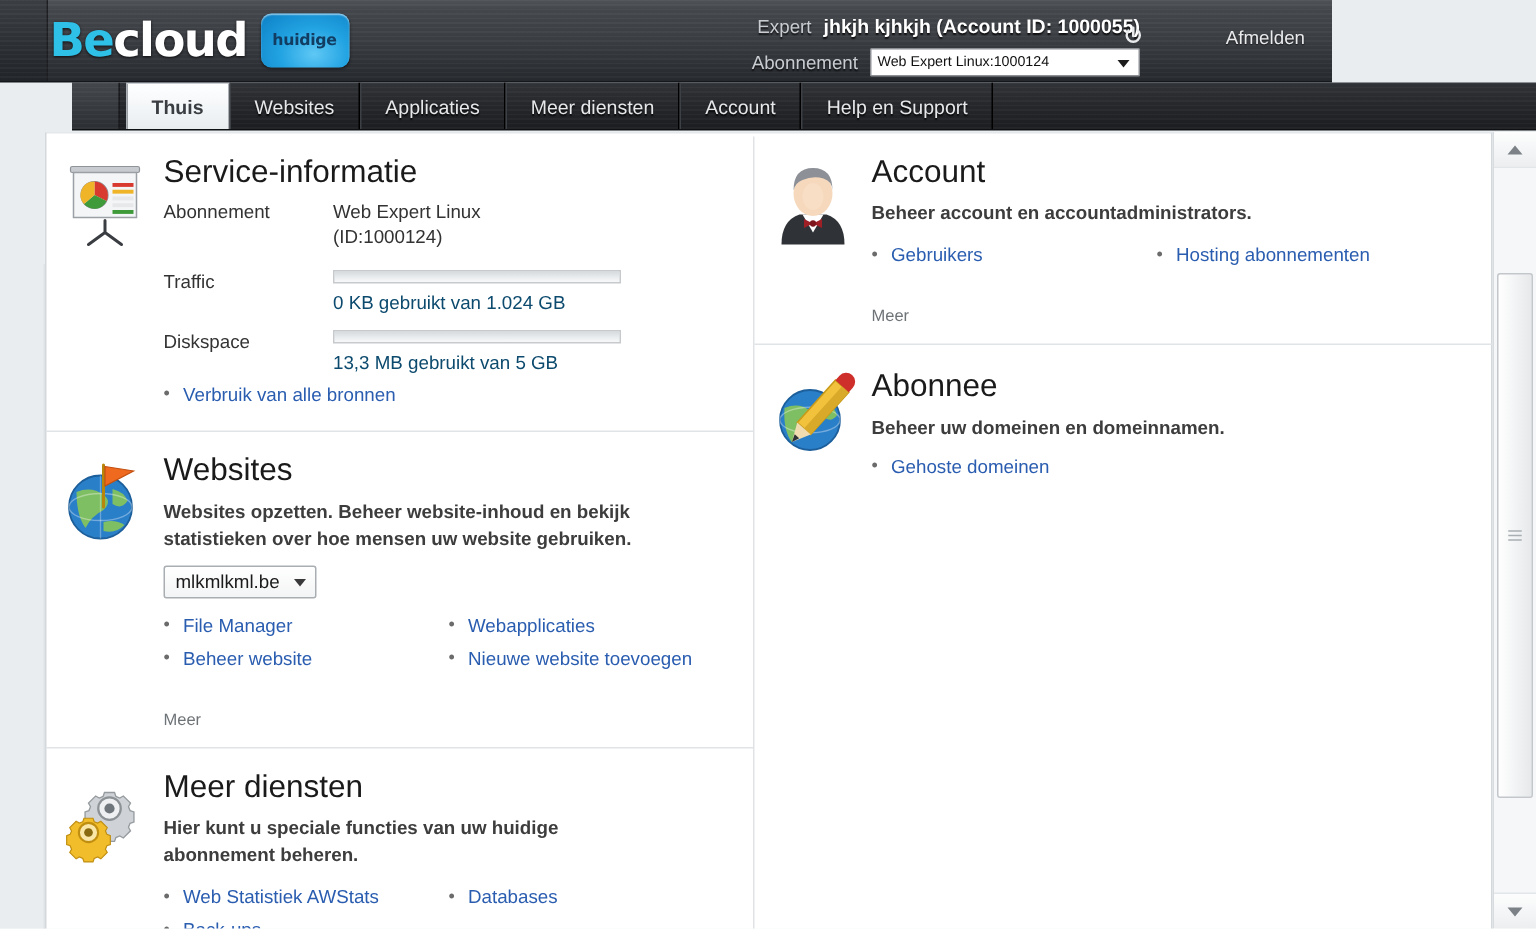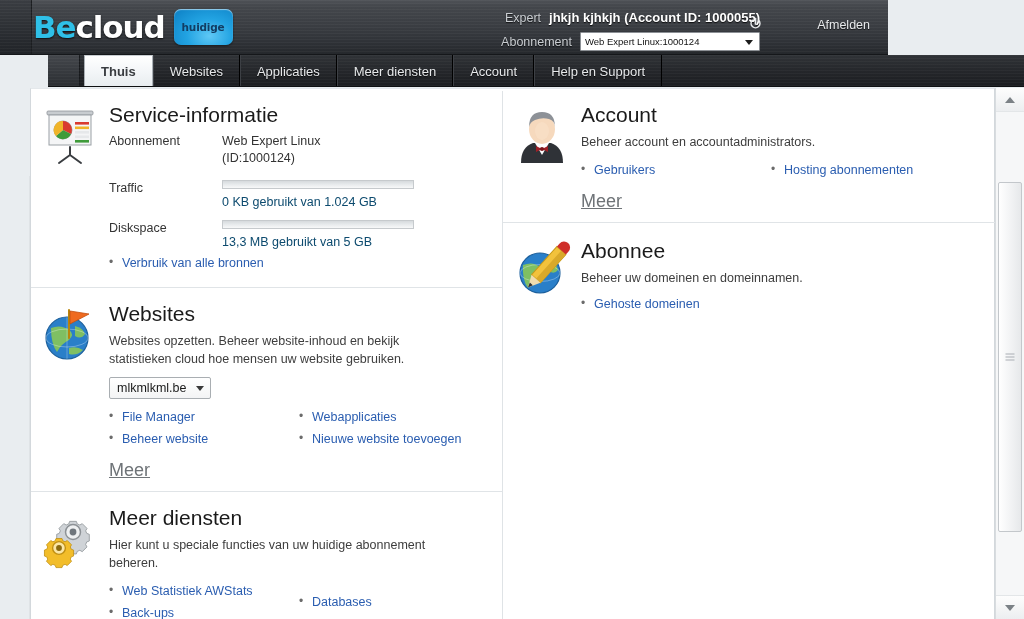--- a/index.html
+++ b/index.html
@@ -112,43 +112,43 @@
   .col-divider { position:absolute; left:471px; top:2px; width:1px; height:529px; background:#dfe3e6; }
 
   .col-left { position:absolute; left:0; top:0; width:471px; }
   .col-right { position:absolute; left:472px; top:0; width:493px; }
 
   .section { position:relative; padding:14px 0 10px 0; }
   .section.bordered { border-top:1px solid #e0e4e7; }
   .sec-inner { position:relative; padding-left:78px; padding-right:12px; }
   .sec-icon { position:absolute; left:8px; top:2px; width:62px; height:62px; }
   .sec-title { font-size:21px; color:#1a1a1a; font-weight:normal; margin:0 0 7px 0; line-height:1.1; font-family:"Liberation Sans",sans-serif;}
-  .sec-desc { font-size:12.5px; color:#3d3d3d; line-height:1.45; margin:0 0 9px 0; max-width:330px;}
+  .sec-desc { font-size:12.5px; color:#3d3d3d; line-height:1.45; margin:0 0 9px 0; max-width:330px;font-weight:bold;}
 
   
   .info-grid { margin-top:2px; }
   .info-row { display:flex; align-items:flex-start; margin-bottom:13px; }
   .info-key { width:113px; font-size:12.5px; color:#333; padding-top:1px; flex:none;}
   .info-val { font-size:12.5px; color:#333; line-height:1.35; }
   .bar-cell { width:192px; }
   .prog-track {
     width:192px; height:9px; border:1px solid #c6cacd;
     background:linear-gradient(to bottom,#d6dadd 0%,#e9ecee 55%,#f7f8f9 100%);
     margin-bottom:6px;
   }
   .prog-caption { font-size:12.5px; color:#0c4a6e; white-space:nowrap;}
 
   
   .link-list { list-style:none; margin:2px 0 0 0; padding:0; }
   .link-list li { position:relative; padding-left:13px; margin-bottom:5px; font-size:12.5px; line-height:1.35;}
   .link-list li::before { content:"•"; position:absolute; left:0; top:-1px; color:#6b6b6b; font-size:12px;}
   .link-list a { color:#2a5db0; text-decoration:none; cursor:pointer; }
-  .link-cols { display:flex;align-items:center; }
+  .link-cols { display:flex; }
   .link-cols .link-list { width:190px; }
-  .meer { display:inline-block; margin-top:7px; font-size:18px; color:#6e7377; text-decoration:underline; cursor:pointer;}
+  .meer { display:inline-block; margin-top:21px; font-size:11px; color:#6e7377; cursor:pointer;}
 
   .site-select {
     display:inline-flex; align-items:center; position:relative;
     height:22px; min-width:102px; padding:0 22px 0 7px; margin-bottom:8px;
     border:1px solid #a9aeb2; border-radius:2px;
     background:linear-gradient(to bottom,#ffffff,#f3f4f5);
     font-size:12.5px; color:#1a1a1a; cursor:pointer;
   }
   .site-select .caret {
     position:absolute; right:6px; top:50%; margin-top:-2px;
@@ -303,21 +303,21 @@
               <path d="M36 22 Q44 24 46 30 Q42 36 36 32 Z" fill="#7fbf63"></path>
               <path d="M30 44 Q38 42 44 46 Q38 52 30 50 Z" fill="#7fbf63"></path>
               <ellipse cx="28" cy="34" rx="21" ry="21" fill="none" stroke="#1c5f9b" stroke-width="1.2"></ellipse>
               <ellipse cx="28" cy="34" rx="21" ry="9" fill="none" stroke="rgba(255,255,255,0.35)" stroke-width="0.9"></ellipse>
               <path d="M28 13 L28 55" stroke="rgba(255,255,255,0.3)" stroke-width="0.9" fill="none"></path>
               <path d="M30 34 L30 6" stroke="#b8860b" stroke-width="2" stroke-linecap="round"></path>
               <path d="M31 7 L50 10 L31 20 Z" fill="#ef6a1f" stroke="#c24f10" stroke-width="0.8"></path>
             </svg>
 
             <h2 class="sec-title">Websites</h2>
-            <p class="sec-desc">Websites opzetten. Beheer website-inhoud en bekijk statistieken cloud hoe mensen uw website gebruiken.</p>
+            <p class="sec-desc">Websites opzetten. Beheer website-inhoud en bekijk statistieken over hoe mensen uw website gebruiken.</p>
 
             <div class="site-select">
               <span>mlkmlkml.be</span>
               <span class="caret"></span>
             </div>
 
             <div class="link-cols">
               <ul class="link-list">
                 <li><a>File Manager</a></li>
                 <li><a>Beheer website</a></li>

